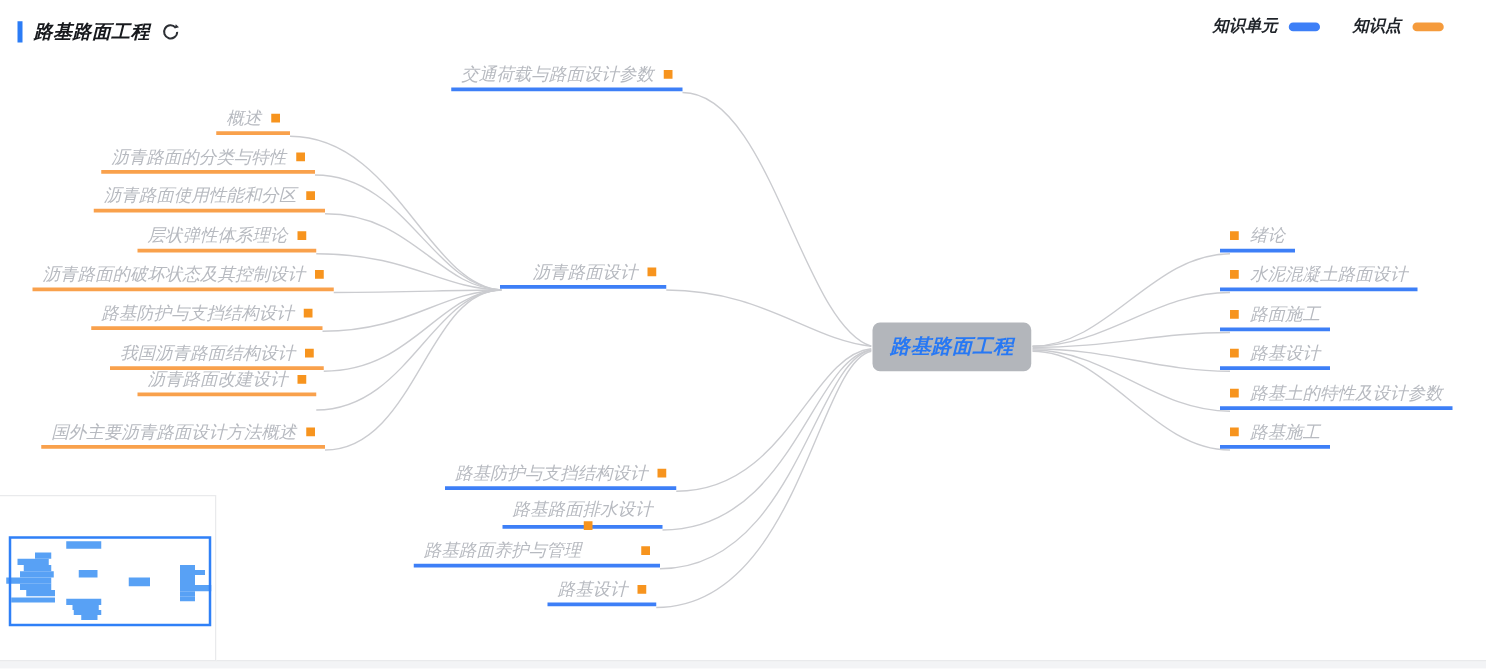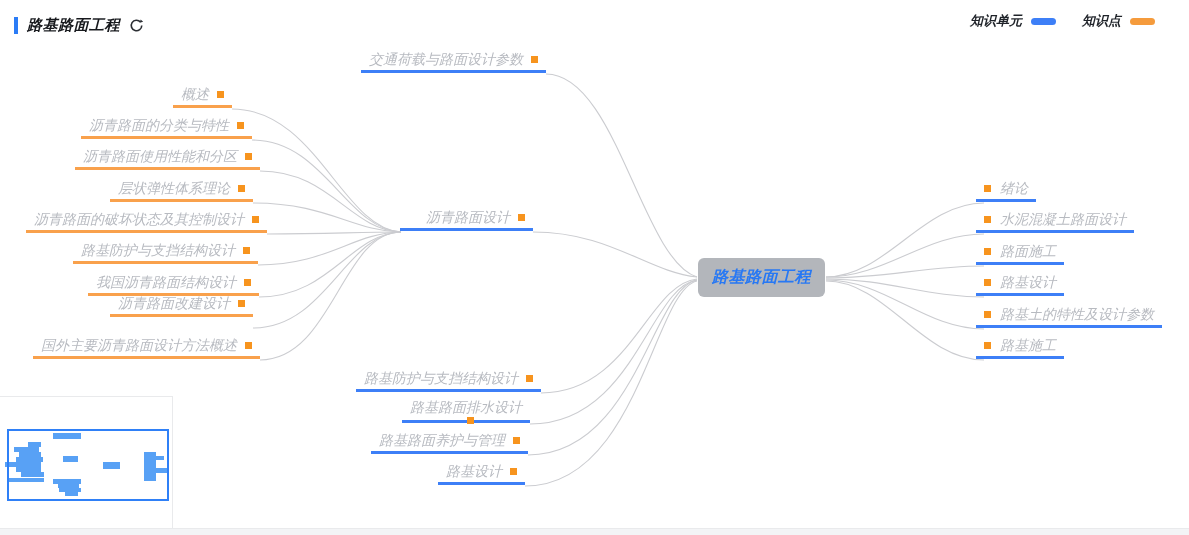--- a/index.html
+++ b/index.html
@@ -153,21 +153,21 @@
   </div>
 
   <div class="node tail u-b" style="right:648px; top:368px;">
     <span>路基防护与支挡结构设计</span>
     <span class="sq"></span>
   </div>
   <div class="node tail u-b" style="right:659px; top:399px;flex-direction:column;">
     <span>路基路面排水设计</span>
     <span class="sq"></span>
   </div>
-  <div class="node tail u-b" style="right:661px; top:430px;">
+  <div class="node tail u-b" style="right:661px; top:430px;gap:40px;">
     <span>路基路面养护与管理</span>
     <span class="sq"></span>
   </div>
   <div class="node tail u-b" style="right:664px; top:461px;">
     <span>路基设计</span>
     <span class="sq"></span>
   </div>
 
   <div class="node head u-b" style="left:976px; top:178px;">
     <span class="sq"></span>

